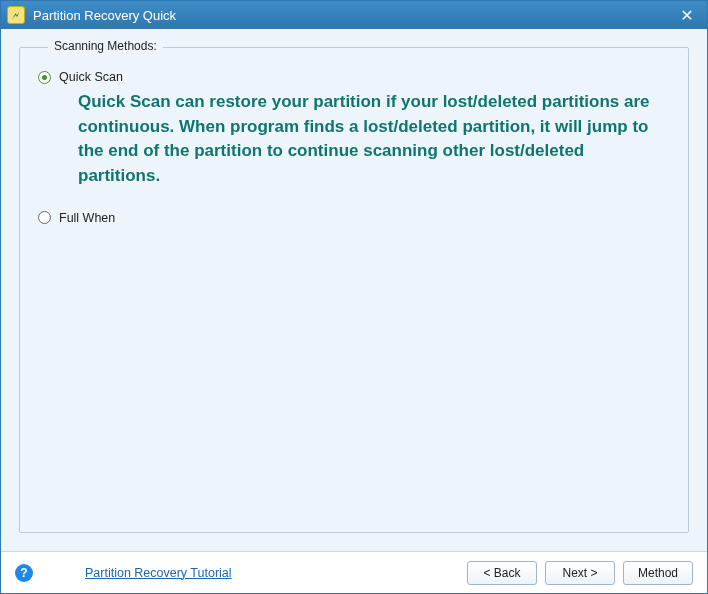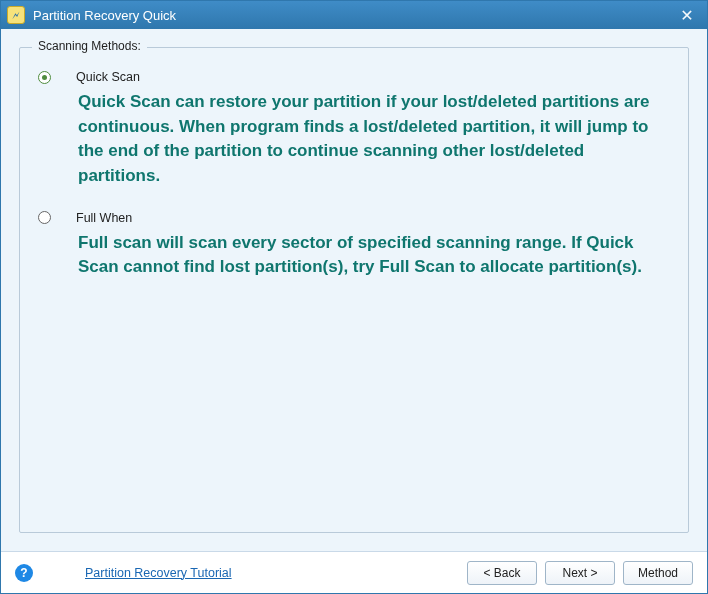--- a/index.html
+++ b/index.html
@@ -72,33 +72,33 @@
     position: relative;
     border: 1px solid #b9cad9;
     border-radius: 2px;
     height: 100%;
     padding: 22px 18px 18px 18px;
     background: #edf5fb;
   }
   .group-label {
     position: absolute;
     top: -9px;
-    left: 12px;
+    left: 28px;
     background: #edf5fb;
     padding: 0 6px;
     font-size: 12px;
     color: #222;
   }
   .option {
     margin-bottom: 22px;
   }
   .option-head {
     display: flex;
     align-items: center;
-    gap: 25px;
+    gap: 8px;
     cursor: pointer;
   }
   .radio {
     width: 13px;
     height: 13px;
     border: 1px solid #4f8c3e;
     border-radius: 50%;
     display: inline-flex;
     align-items: center;
     justify-content: center;
@@ -185,21 +185,20 @@
           <span class="option-label">Quick Scan</span>
         </div>
         <div class="option-desc">Quick Scan can restore your partition if your lost/deleted partitions are continuous. When program finds a lost/deleted partition, it will jump to the end of the partition to continue scanning other lost/deleted partitions.</div>
       </div>
 
       <div class="option">
         <div class="option-head">
           <span class="radio unchecked"></span>
           <span class="option-label">Full When</span>
         </div>
-        <div class="option-desc">Full scan will scan every sector of specified scanning range. If Quick Scan cannot find lost partition(s), try Full Scan to allocate partition(s).</div>
       </div>
 
     </div>
   </div>
 
   <div class="footer">
     <div class="help">
       <span class="help-icon">?</span>
       <span class="help-link">Partition Recovery Tutorial</span>
     </div>

